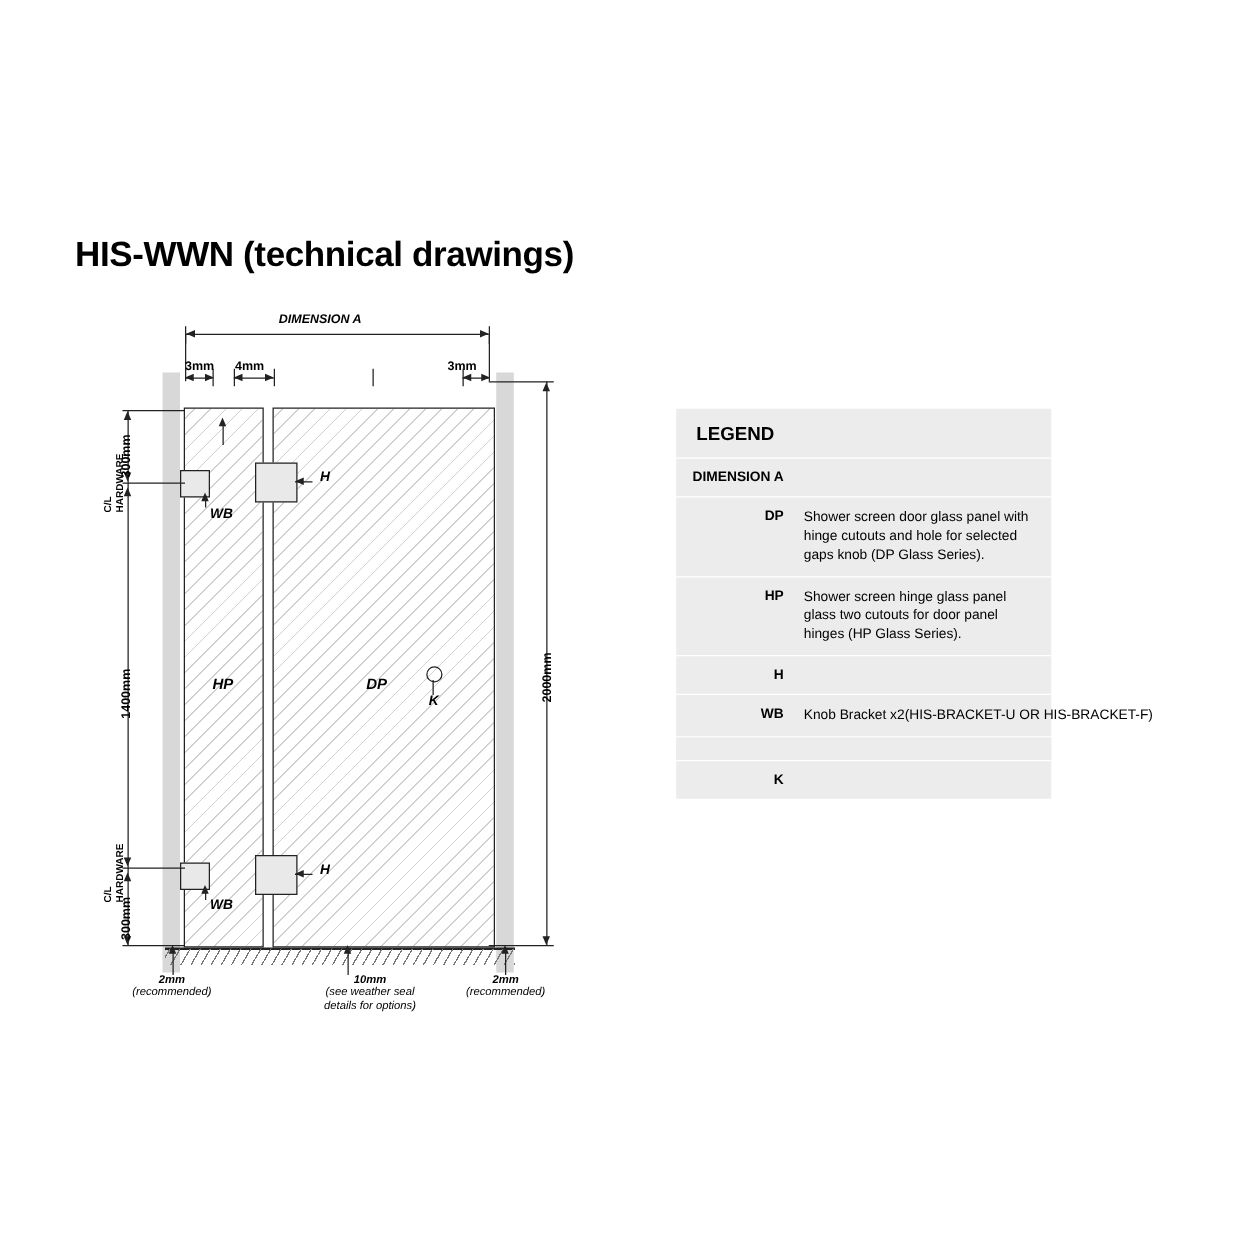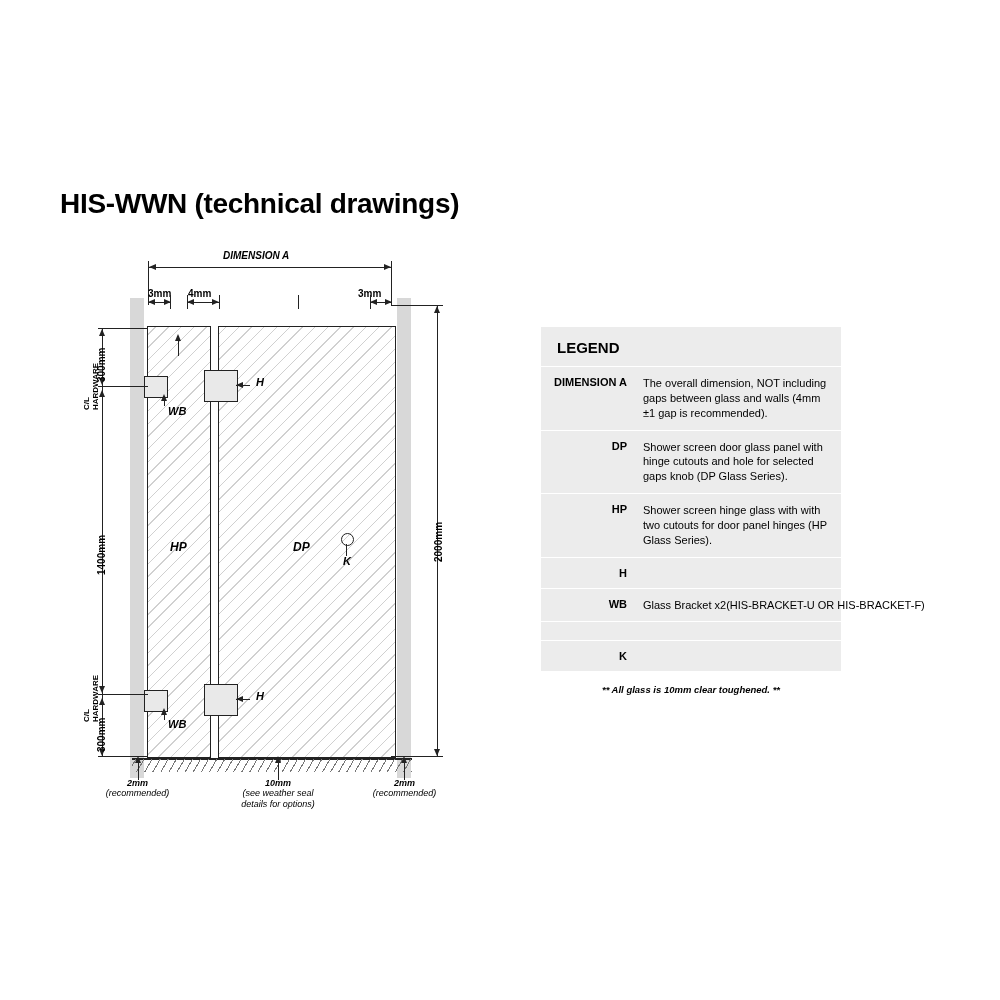--- a/index.html
+++ b/index.html
@@ -303,55 +303,53 @@
 
   <div class="ln v1" style="left:78px; top:508px; height:22px;"></div>
   <div class="ah ah-u" style="left:75px; top:506px;"></div>
   <div class="note" style="left:20px; top:528px; width:115px;">
     <span style="font-weight:bold;">2mm</span><br>
     <span>(recommended)</span>
   </div>
 
   <div class="ln v1" style="left:218px; top:508px; height:22px;"></div>
   <div class="ah ah-u" style="left:215px; top:506px;"></div>
-  <div class="note" style="left:158px; top:528px; width:120px;">
+  <div class="note" style="left:176px; top:528px; width:120px;">
     <span style="font-weight:bold;">10mm</span><br>
     <span style="white-space:pre-line;">(see weather seal
 details for options)</span>
   </div>
 
   <div class="ln v1" style="left:344px; top:508px; height:22px;"></div>
   <div class="ah ah-u" style="left:341px; top:506px;"></div>
   <div class="note" style="left:287px; top:528px; width:115px;">
     <span style="font-weight:bold;">2mm</span><br>
     <span>(recommended)</span>
   </div>
 </div>
 
 <div class="legend">
   <div class="legend-title">LEGEND</div>
 
   <div class="legend-row">
     <div class="lg-key">DIMENSION A</div>
-    <div class="lg-val">The overall dimension, NOT including gaps between glass and walls (4mm ±1 gap is recommended).</div>
   </div>
   <div class="legend-row">
     <div class="lg-key">DP</div>
     <div class="lg-val">Shower screen door glass panel with hinge cutouts and hole for selected gaps knob (DP Glass Series).</div>
   </div>
   <div class="legend-row">
     <div class="lg-key">HP</div>
-    <div class="lg-val">Shower screen hinge glass with with two cutouts for door panel hinges (HP Glass Series).</div>
+    <div class="lg-val">Shower screen hinge glass panel glass two cutouts for door panel hinges (HP Glass Series).</div>
   </div>
   <div class="legend-row">
     <div class="lg-key">H</div>
   </div>
   <div class="legend-row">
     <div class="lg-key">WB</div>
-    <div class="lg-val wide">Glass Bracket x2(HIS-BRACKET-U OR HIS-BRACKET-F)</div>
+    <div class="lg-val wide">Knob Bracket x2(HIS-BRACKET-U OR HIS-BRACKET-F)</div>
   </div>
   <div class="spacer-row"></div>
   <div class="legend-row">
     <div class="lg-key">K</div>
   </div>
 
-  <div class="legend-foot">** All glass is 10mm clear toughened. **</div>
 </div>
 
 </body></html>

